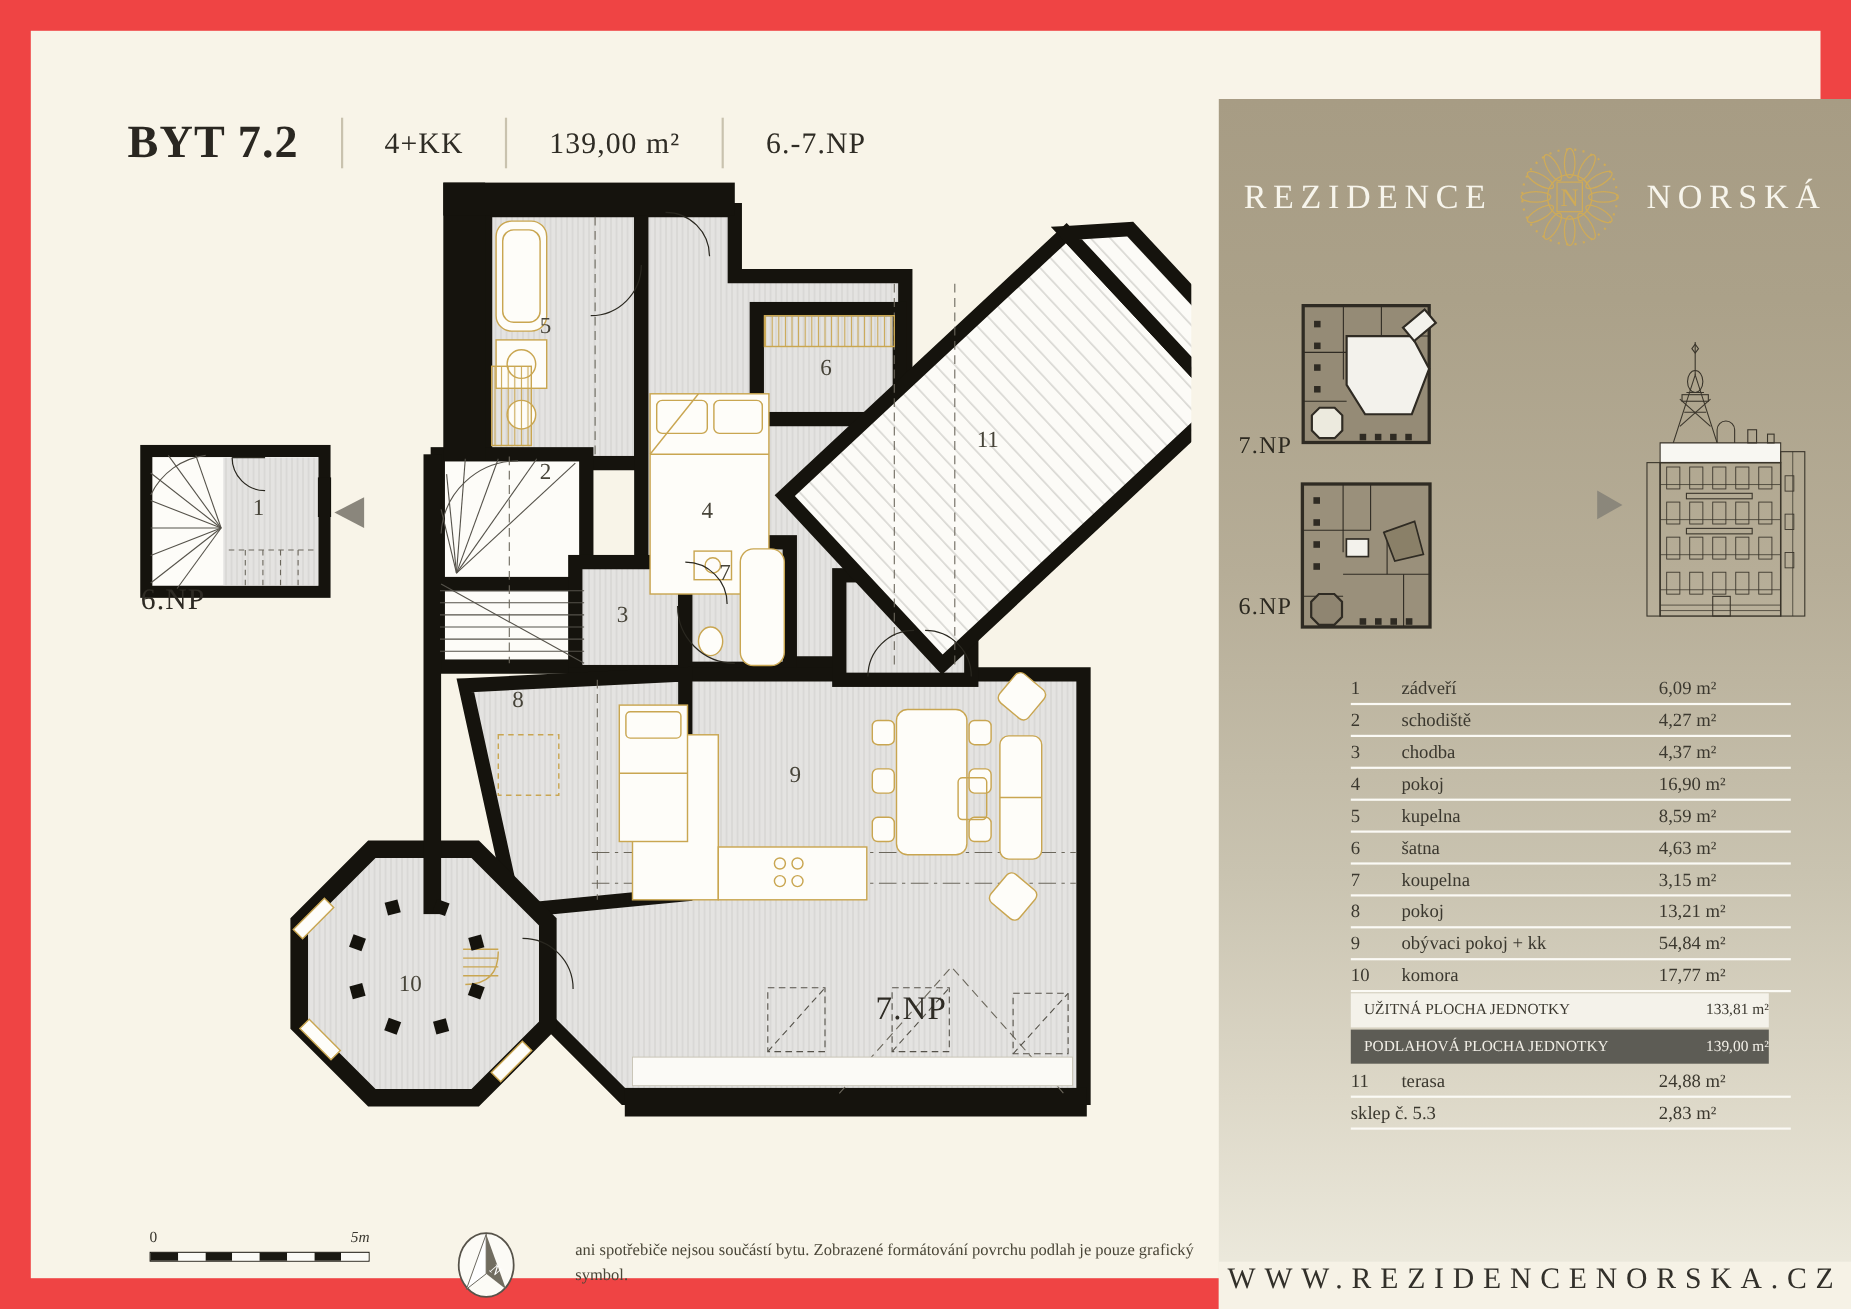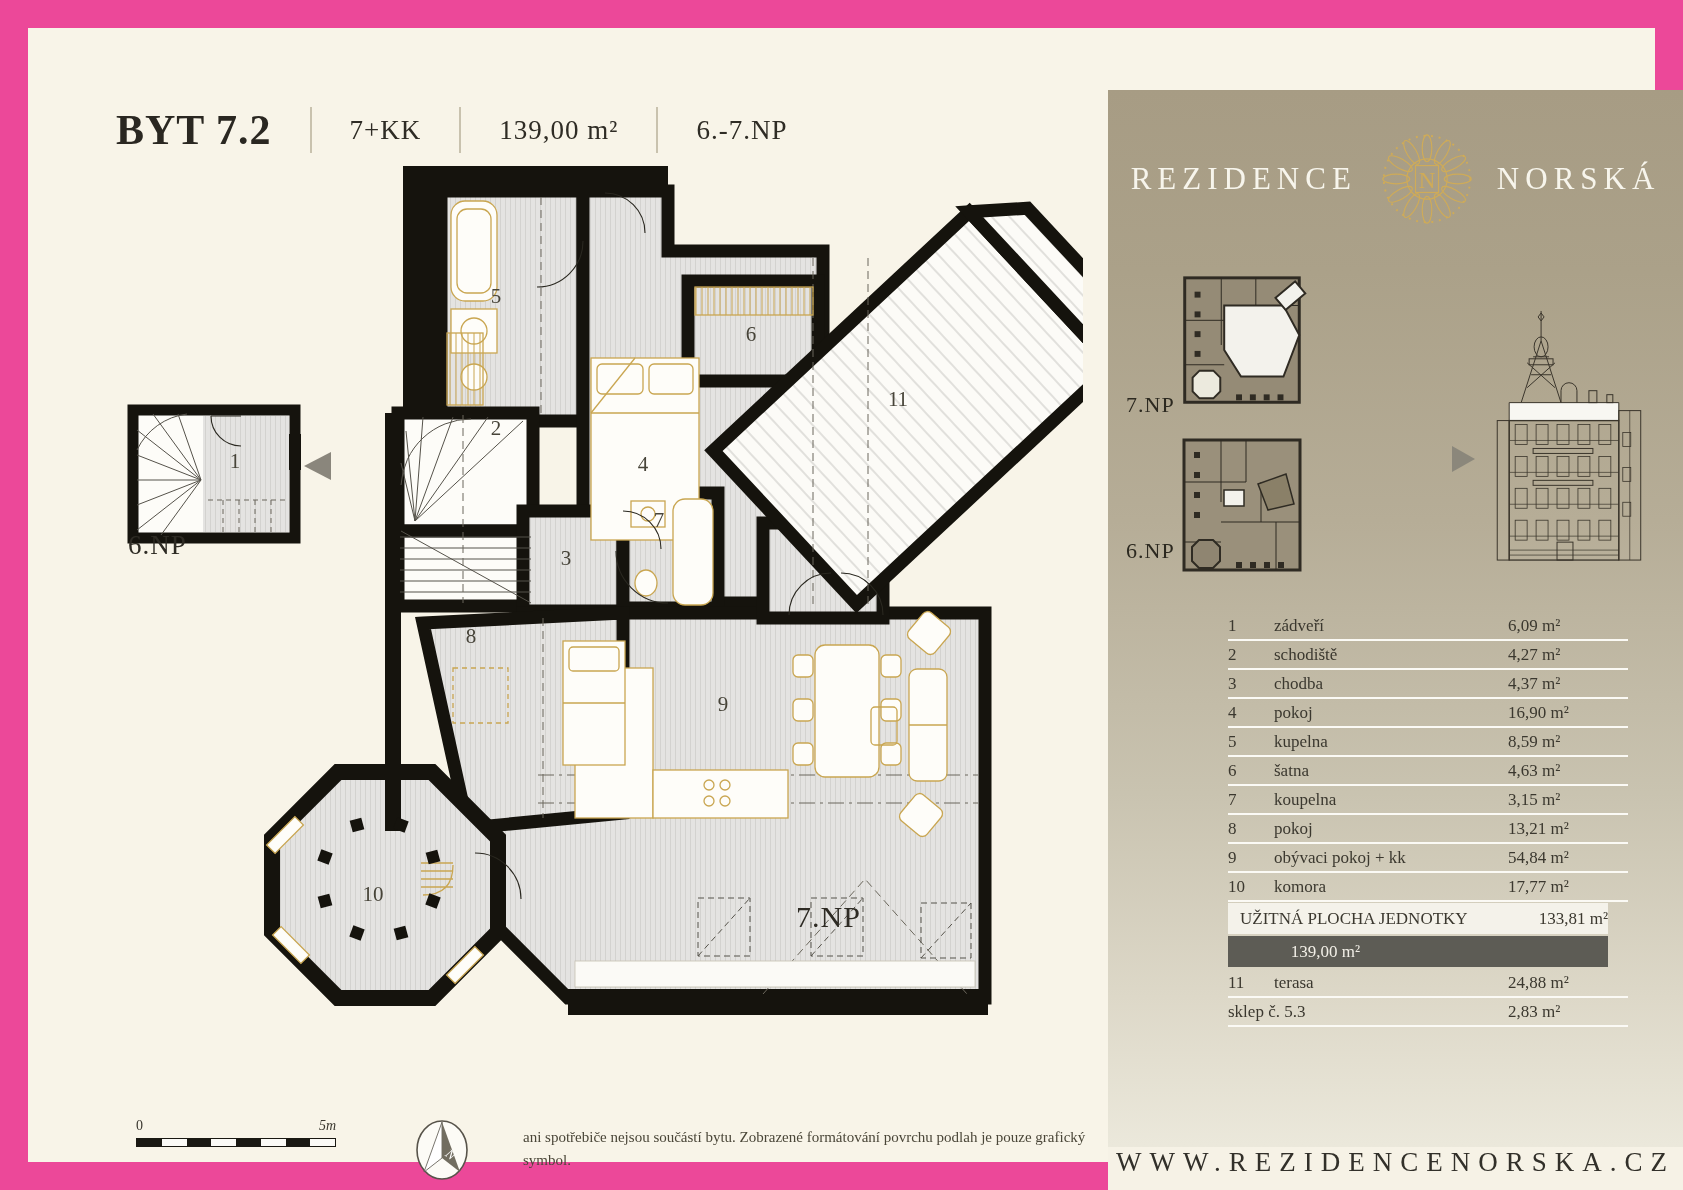--- a/index.html
+++ b/index.html
@@ -1,17 +1,17 @@
 <!DOCTYPE html>
 <html><head>
 <meta charset="utf-8">
 <style>
   html,body{margin:0;padding:0;background:#ffffff;}
   *{box-sizing:border-box;font-family:"Liberation Serif","DejaVu Serif",serif;}
-  .page{position:relative;width:1683px;height:1190px;background:#ec4899;overflow:hidden;}
+  .page{position:relative;width:1683px;height:1190px;background:#ef4444;overflow:hidden;}
   .card{position:absolute;left:28px;top:28px;width:1627px;height:1134px;background:#f8f4e8;}
   
   .hdr{position:absolute;left:88px;top:78px;display:flex;align-items:center;color:#2a2721;}
   .hdr .unit{font-size:42px;font-weight:bold;letter-spacing:1px;}
   .hdr .item{font-size:27px;letter-spacing:1px;color:#2f2c25;}
   .vsep{width:2px;height:46px;background:#c9c2ae;margin:0 38px;}
   
   .plansvg{position:absolute;left:95px;top:135px;width:960px;height:885px;}
   .smallplan{position:absolute;left:95px;top:372px;width:200px;height:165px;}
   .lbl-6np{position:absolute;left:100px;top:502px;font-size:27px;color:#2e2b24;letter-spacing:1px;}
@@ -39,40 +39,40 @@
   .ml7{left:18px;top:302px;} .ml6{left:18px;top:448px;}
   .elev{position:absolute;left:356px;top:213px;width:200px;height:274px;}
   .tri-right{position:absolute;left:344px;top:356px;width:0;height:0;
     border-top:13px solid transparent;border-bottom:13px solid transparent;border-left:23px solid #8b877b;}
   
   .rtable{position:absolute;left:120px;top:522px;width:400px;}
   .rrow{display:flex;align-items:center;height:29px;border-bottom:2px solid #fbfaf5;font-size:17px;color:#3b382f;}
   .rrow .num{width:46px;}
   .rrow .nm{flex:1;}
   .rrow .ar{width:120px;padding-right:32px;}
-  .band{display:flex;align-items:center;height:31px;margin:1px 20px 2px 0;padding-left:12px;font-size:17px;}
+  .band{display:flex;align-items:center;height:31px;margin:1px 20px 2px 0;padding-left:12px;font-size:14px;}
   .band .nm{flex:1;}
   .band .ar{width:120px;text-align:right;}
   .band-light{background:#f4f2ea;color:#3b382f;}
   .band-dark{background:#5d5c55;color:#f2efe7;}
   .url-band{position:absolute;left:0;bottom:0;width:100%;height:77px;background:#f6f2e6;
     display:flex;align-items:flex-start;justify-content:center;}
   .url-band span{font-size:27px;letter-spacing:8px;color:#32302a;}
   .rl{font-size:21px;fill:#474439;}
 </style>
 </head>
 <body>
 
 <div class="page">
   <div class="card">
 
     <div class="hdr">
       <span class="unit">BYT 7.2</span>
       <div class="vsep"></div>
-      <span class="item">7+KK</span>
+      <span class="item">4+KK</span>
       <div class="vsep"></div>
       <span class="item">139,00 m²</span>
       <div class="vsep"></div>
       <span class="item">6.-7.NP</span>
     </div>
 
     <svg class="plansvg" viewBox="0 0 960 885">
       <defs>
         <pattern id="vh" width="5" height="5" patternUnits="userSpaceOnUse">
           <rect width="5" height="5" fill="#e4e3e1"></rect>
@@ -490,20 +490,21 @@
         <div class="rrow">
           <span class="num">10</span>
           <span class="nm">komora</span>
           <span class="ar">17,77 m²</span>
         </div>
         <div class="band band-light">
           <span class="nm">UŽITNÁ PLOCHA JEDNOTKY</span>
           <span class="ar">133,81 m²</span>
         </div>
         <div class="band band-dark">
+          <span class="nm">PODLAHOVÁ PLOCHA JEDNOTKY</span>
           <span class="ar">139,00 m²</span>
         </div>
         <div class="rrow">
           <span class="num">11</span>
           <span class="nm">terasa</span>
           <span class="ar">24,88 m²</span>
         </div>
         <div class="rrow">
           <span class="nm">sklep č. 5.3</span>
           <span class="ar">2,83 m²</span>

